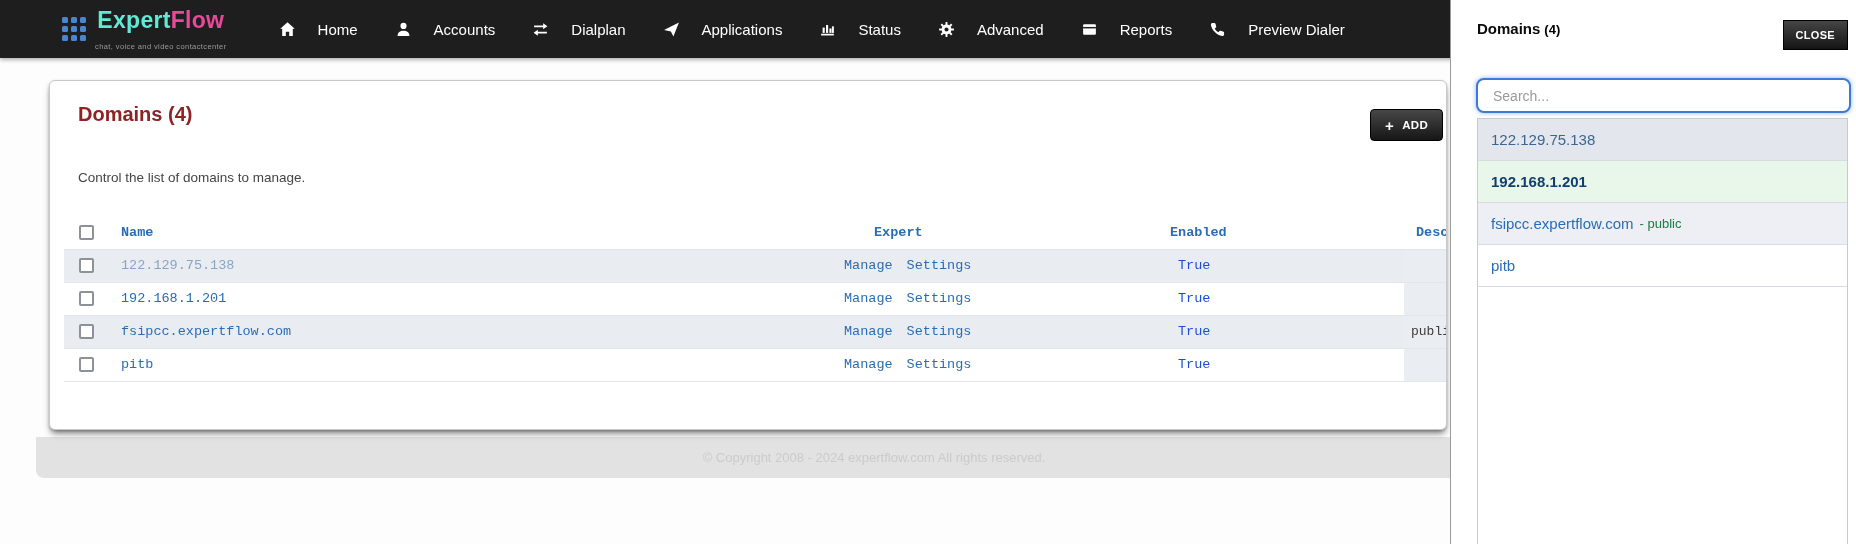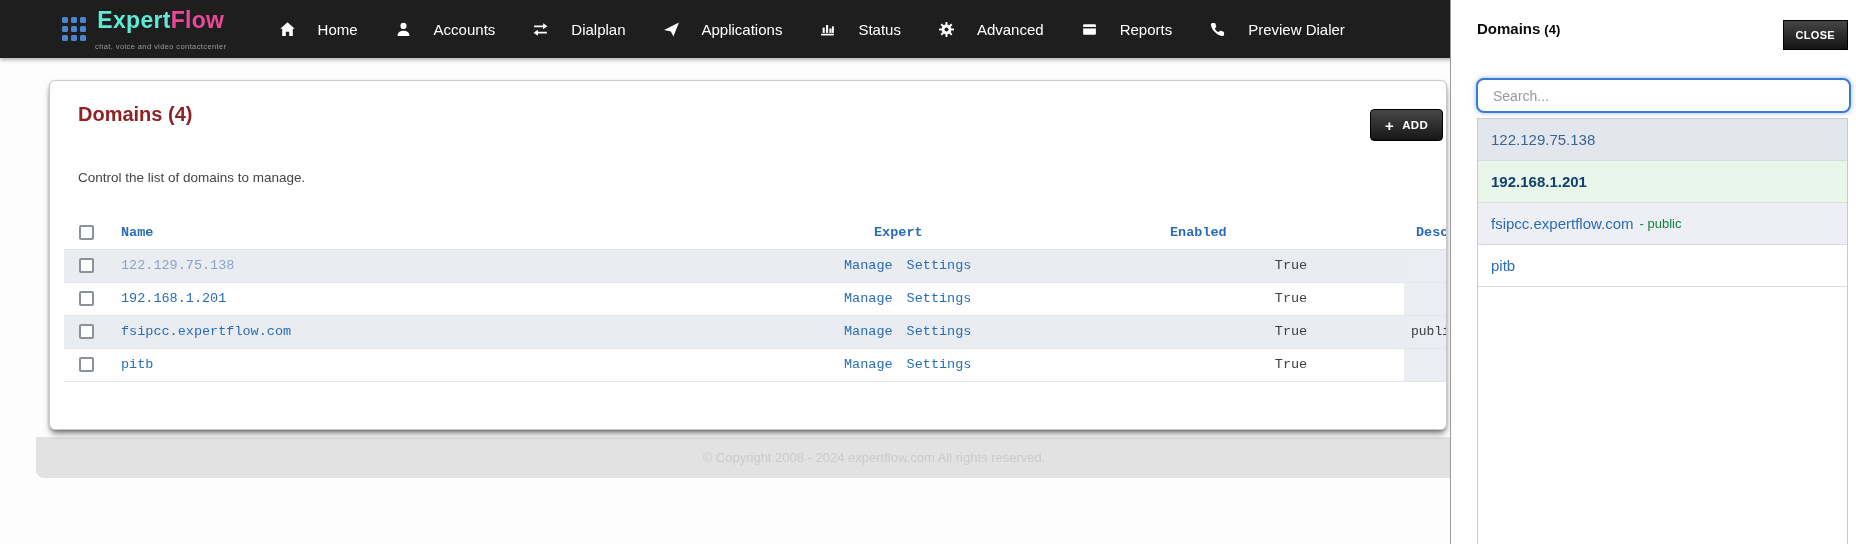--- a/index.html
+++ b/index.html
@@ -41,21 +41,21 @@
   thead th { color:#2a6db5; font-weight:bold; border-bottom:1px solid #e0e4e9; }
   tbody tr { border-bottom:1px solid #e2e6eb; }
   tbody tr.striped { background:#e9edf2; }
   td.cbcell, th.cbcell { padding-left:15px; }
   .cb { display:inline-block; width:15px; height:15px; border:2px solid #8d9299; border-radius:2px;
         background:#fff; cursor:pointer; vertical-align:middle; }
   th.namecell, td.namecell { padding-left:21px; }
   th.toolcell { padding-left:31px; }
   td.toolcell { padding-left:1px; }
   th.encell { padding-left:4px; }
-  td.encell { padding-left:12px; color:#404040;text-align:center; }
+  td.encell { padding-left:12px; color:#1d4ed8; }
   th.desccell { padding-left:12px; }
   td.desccell { padding-left:7px; background:#eaeef3; color:#3c3c3c; font-size:13px; }
   a.lnk { color:#2a6db5; text-decoration:none; cursor:pointer; }
   a.lnk.muted { color:#8aa4c5; }
   td.toolcell a.lnk + a.lnk { margin-left:14px;text-align:center; }
 
   
   .footer-band { position:absolute; left:36px; top:437px; width:1676px; height:41px;
                  background:#e2e2e2; border-radius:0 0 8px 8px; z-index:1;
                  display:flex; align-items:center; justify-content:center; }

